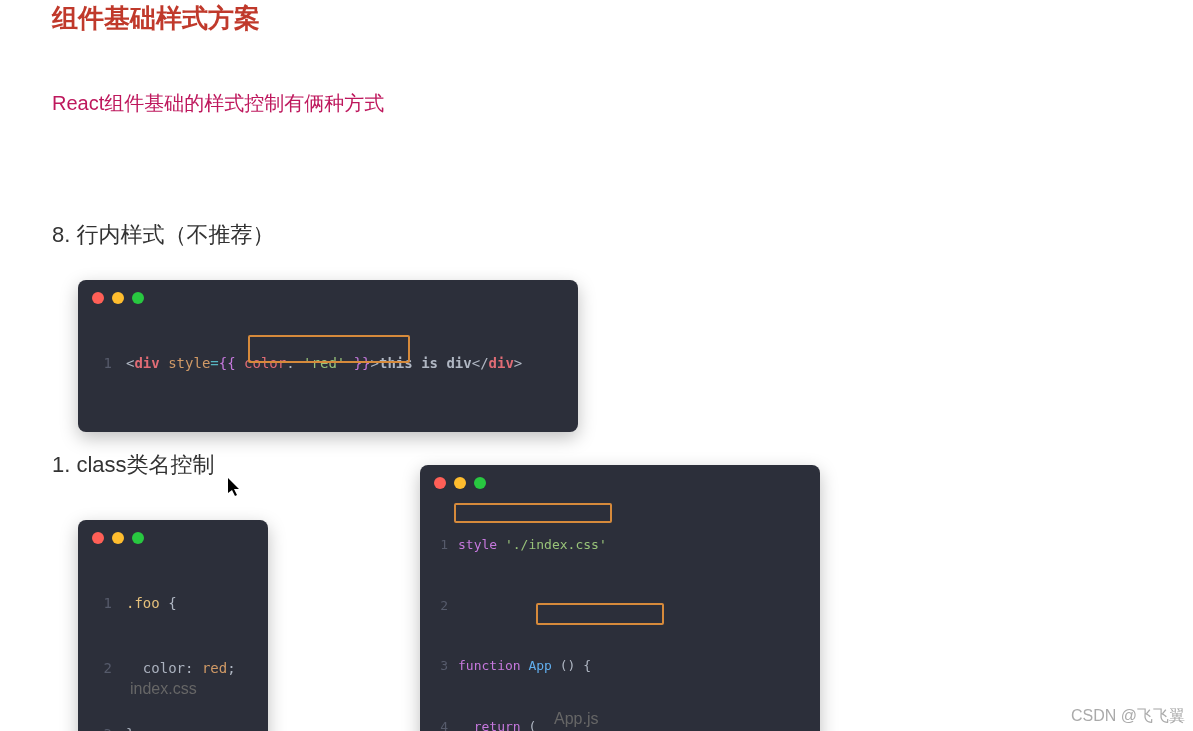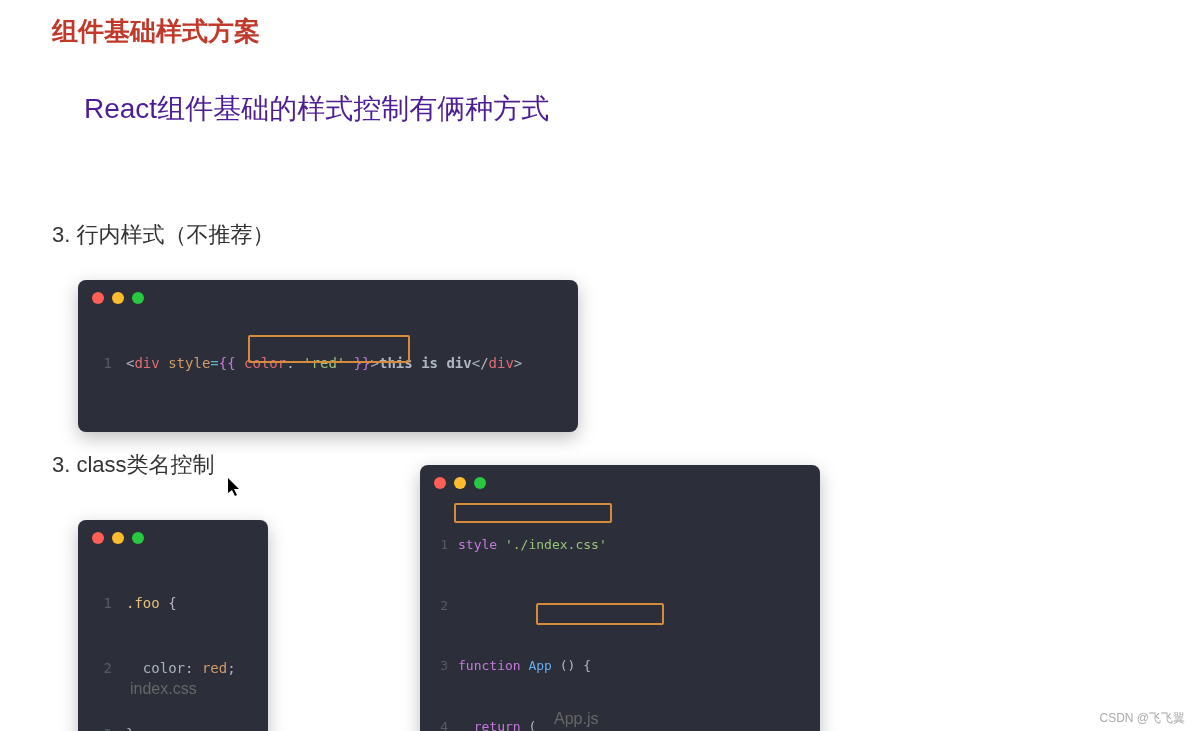--- a/index.html
+++ b/index.html
@@ -10,30 +10,29 @@
     height: 731px;
     position: relative;
     overflow: hidden;
   }
   .page-title {
     color: #c0392b;
     font-size: 26px;
     font-weight: 700;
     position: absolute;
     left: 52px;
-    top: 14px;
+    top: 1px;
   }
   .intro {
-    color: #4c1d95;
-    font-size: 28px;
+    color: #be185d;
+    font-size: 20px;
     font-weight: 400;
     position: absolute;
     left: 52px;
     top: 90px;
-    margin-left: 32px;
   }
   .sect-1 {
     color: #333;
     font-size: 22px;
     position: absolute;
     left: 52px;
     top: 220px;
   }
   .sect-2 {
     color: #333;
@@ -82,21 +81,21 @@
     width: 20px;
     text-align: right;
     color: #565b6b;
     margin-right: 14px;
     flex-shrink: 0;
     user-select: none;
   }
   .line-content { position: relative; }
   
   .tok-punct   { color: #b0b7c3; }
-  .tok-tag     { color: #e06c75; }
+  .tok-tag     { color: #e06c75; font-weight: bold; }
   .tok-attr    { color: #d19a66; }
   .tok-op      { color: #56b6c2; }
   .tok-brace   { color: #c678dd; }
   .tok-key     { color: #e06c75; }
   .tok-str     { color: #98c379; }
   .tok-text    { color: #b0b7c3; font-weight: bold; }
   .tok-prop    { color: #abb2bf; }
   .tok-yellow  { color: #e5c07b; }
   .tok-blue    { color: #61afef; }
   .tok-purple  { color: #c678dd; }
@@ -119,47 +118,47 @@
   #cap2 { left: 130px; top: 680px; }
   
   #win3 { left: 420px; top: 465px; width: 400px; }
   #win3 .code-area { font-size: 13px; }
   #win3 .line-num { width: 14px; margin-right: 10px; }
   #cap3 { left: 554px; top: 710px; }
   .watermark {
     position: absolute;
     right: 8px;
     bottom: 4px;
-    font-size: 12px;
+    font-size: 16px;
     color: #aaa;
   }
 </style>
 </head>
 <body>
 
 <h1 class="page-title">组件基础样式方案</h1>
 <div class="intro">React组件基础的样式控制有俩种方式</div>
-<div class="sect-1">3. 行内样式（不推荐）</div>
+<div class="sect-1">8. 行内样式（不推荐）</div>
 
 <div id="win1" class="code-window">
   <div class="traffic-lights">
     <div class="dot dot-red"></div>
     <div class="dot dot-yellow"></div>
     <div class="dot dot-green"></div>
   </div>
   <div class="code-area">
     <div class="code-line">
       <span class="line-num">1</span>
       <span class="line-content"><span class="tok-punct">&lt;</span><span class="tok-tag">div</span><span> </span><span class="tok-attr">style</span><span class="tok-op">=</span><span class="tok-brace">{{ </span><span class="tok-key">color</span><span class="tok-punct">:</span><span> </span><span class="tok-str">'red'</span><span class="tok-brace"> }}</span><span class="tok-punct">&gt;</span><span class="tok-text">this is div</span><span class="tok-punct">&lt;/</span><span class="tok-tag">div</span><span class="tok-punct">&gt;</span></span>
     </div>
   </div>
   <div class="highlight-box"></div>
 </div>
 
-<div class="sect-2">3. class类名控制</div>
+<div class="sect-2">1. class类名控制</div>
 <div class="cursor-glyph">
   <svg width="16" height="20" viewBox="0 0 16 20">
       <path d="M0 0 L0 15 L4 12 L7 18 L9 17 L6 11 L11 11 Z" fill="#000"></path>
     </svg>
 </div>
 
 <div id="win2" class="code-window">
   <div class="traffic-lights">
     <div class="dot dot-red"></div>
     <div class="dot dot-yellow"></div>

